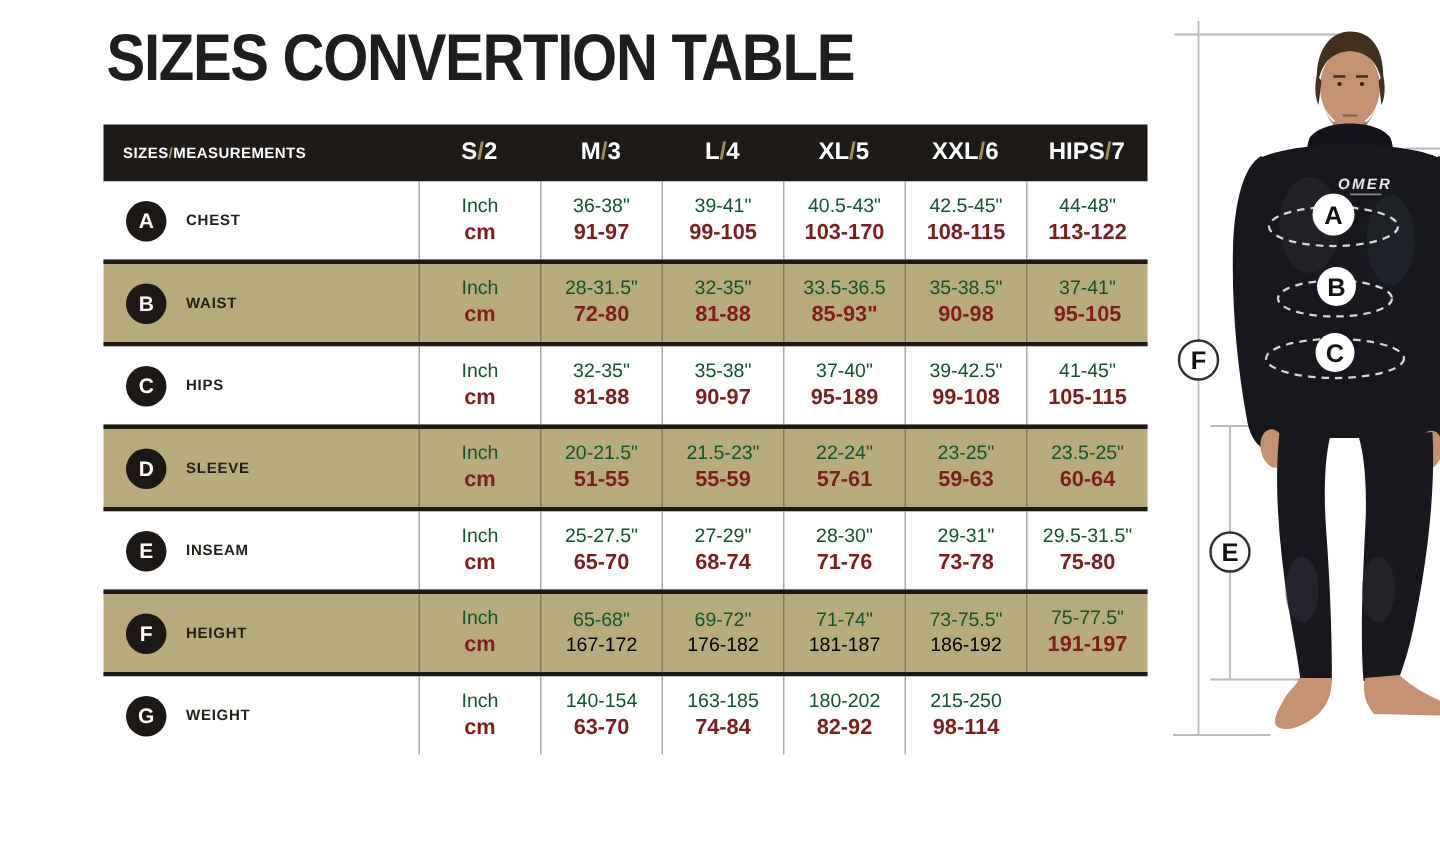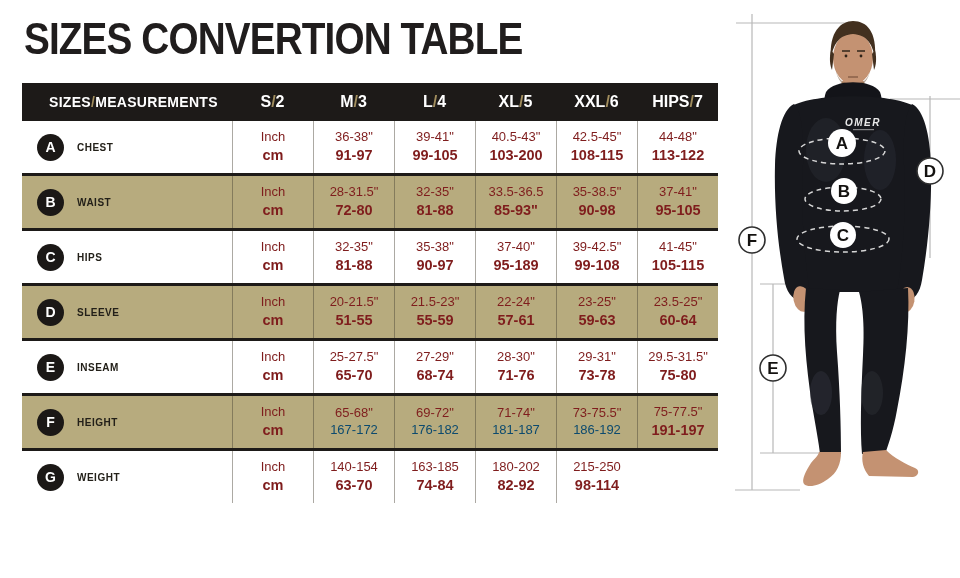--- a/index.html
+++ b/index.html
@@ -1,37 +1,37 @@
 <!DOCTYPE html>
 <html><head>
 <meta charset="utf-8">
 <style>
   html,body{margin:0;padding:0;}
   body{width:960px;height:578px;background:#ffffff;font-family:"Liberation Sans",sans-serif;position:relative;overflow:hidden;}
-  .page{position:absolute;inset:0;}
+  .page{position:absolute;inset:0;margin-left:47px;}
   .title{position:absolute;left:24px;top:14px;font-size:44px;font-weight:bold;color:#201d1d;
          letter-spacing:-1px;transform:scaleX(.88);transform-origin:left center;white-space:nowrap;}
   .sizes-table{position:absolute;left:22px;top:83px;width:696px;}
   .thead{display:grid;grid-template-columns:210px repeat(6,1fr);background:#1d1a18;height:38px;align-items:center;color:#ffffff;}
-  .head-label{padding-left:27px;font-weight:bold;font-size:14px;letter-spacing:.3px;white-space:nowrap;}
+  .head-label{padding-left:13px;font-weight:bold;font-size:10px;letter-spacing:.3px;white-space:nowrap;}
   .size-head{text-align:center;font-weight:bold;font-size:16px;}
   .slash{color:#a18d5d;}
   .tbody{width:100%;}
   .trow{display:grid;grid-template-columns:210px repeat(6,1fr);height:52px;background:#ffffff;}
   .trow.alt{background:#b7ab7e;border-top:3px solid #1d1a18;border-bottom:3px solid #1d1a18;}
   .cell{display:flex;min-width:0;}
   .name-cell{align-items:center;gap:13px;padding-left:15px;}
   .badge{width:27px;height:27px;border-radius:50%;background:#1b1816;color:#fff;display:flex;align-items:center;
          justify-content:center;font-weight:bold;font-size:14px;flex:0 0 27px;}
   .mlabel{font-weight:bold;font-size:10px;color:#232019;letter-spacing:.5px;}
   .unit-cell,.val-cell{flex-direction:column;align-items:center;justify-content:center;
          border-left:1px solid rgba(70,65,50,.45);line-height:1.3;text-align:center;}
-  .top{font-size:13px;color:#7f1d1d;white-space:nowrap;}
+  .top{font-size:13px;color:#14532d;white-space:nowrap;}
   .bottom{font-size:14.5px;font-weight:bold;color:#7f1d1d;white-space:nowrap;}
-  .bottom.light{font-weight:normal;font-size:13px;color:#0c4a6e;}
+  .bottom.light{font-weight:normal;font-size:13px;color:#000000;}
   .figure{position:absolute;left:720px;top:0;}
 </style>
 </head>
 <body>
 
 <div class="page">
 
   <div class="title">SIZES CONVERTION TABLE</div>
 
   <div class="sizes-table">
@@ -57,21 +57,21 @@
       <div class="cell val-cell">
         <span class="top">36-38"</span>
         <span class="bottom">91-97</span>
       </div>
       <div class="cell val-cell">
         <span class="top">39-41"</span>
         <span class="bottom">99-105</span>
       </div>
       <div class="cell val-cell">
         <span class="top">40.5-43"</span>
-        <span class="bottom">103-200</span>
+        <span class="bottom">103-170</span>
       </div>
       <div class="cell val-cell">
         <span class="top">42.5-45"</span>
         <span class="bottom">108-115</span>
       </div>
       <div class="cell val-cell">
         <span class="top">44-48"</span>
         <span class="bottom">113-122</span>
       </div>
     </div>

